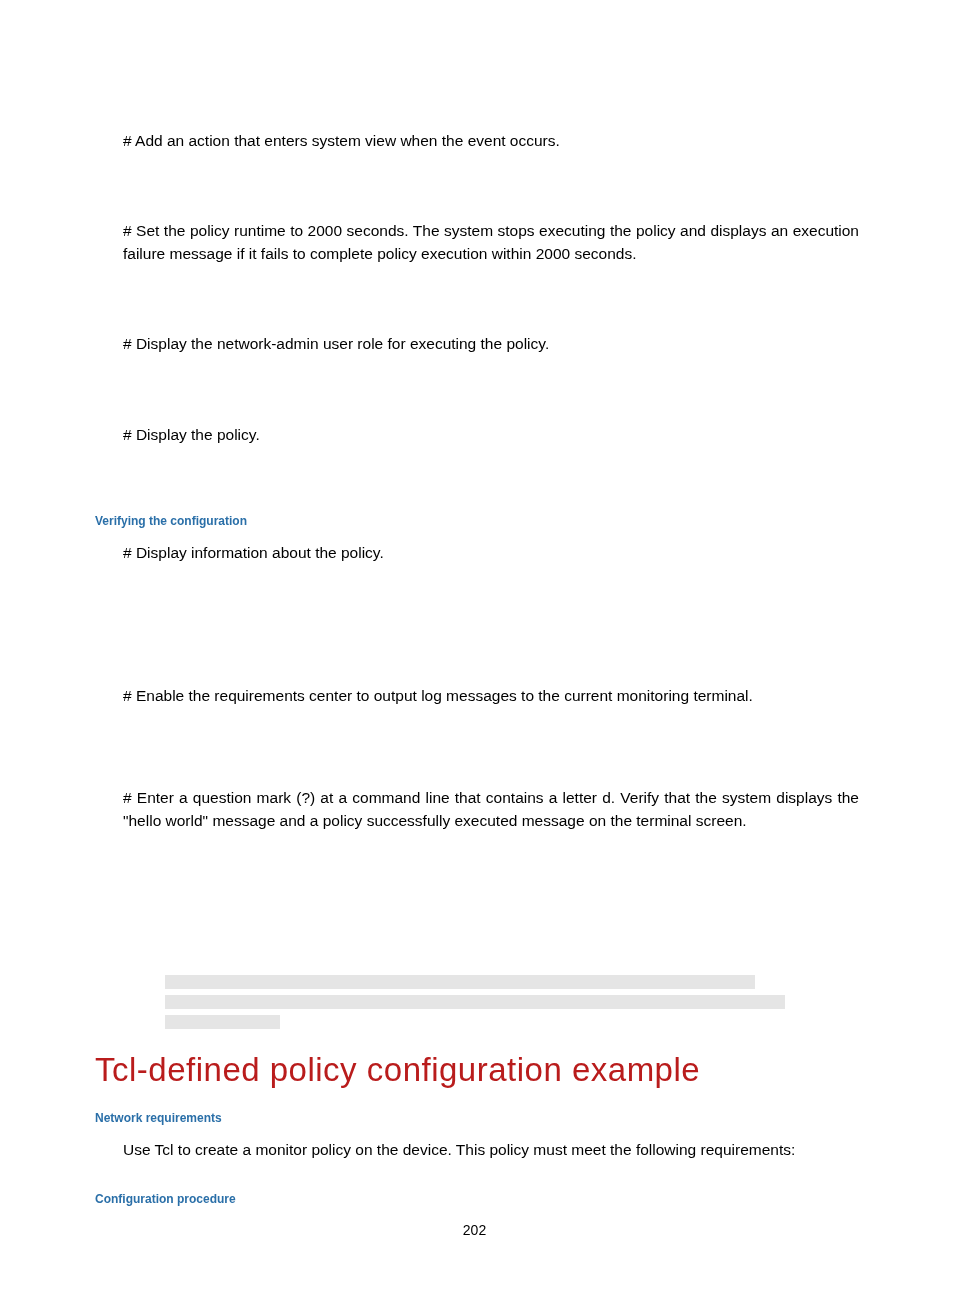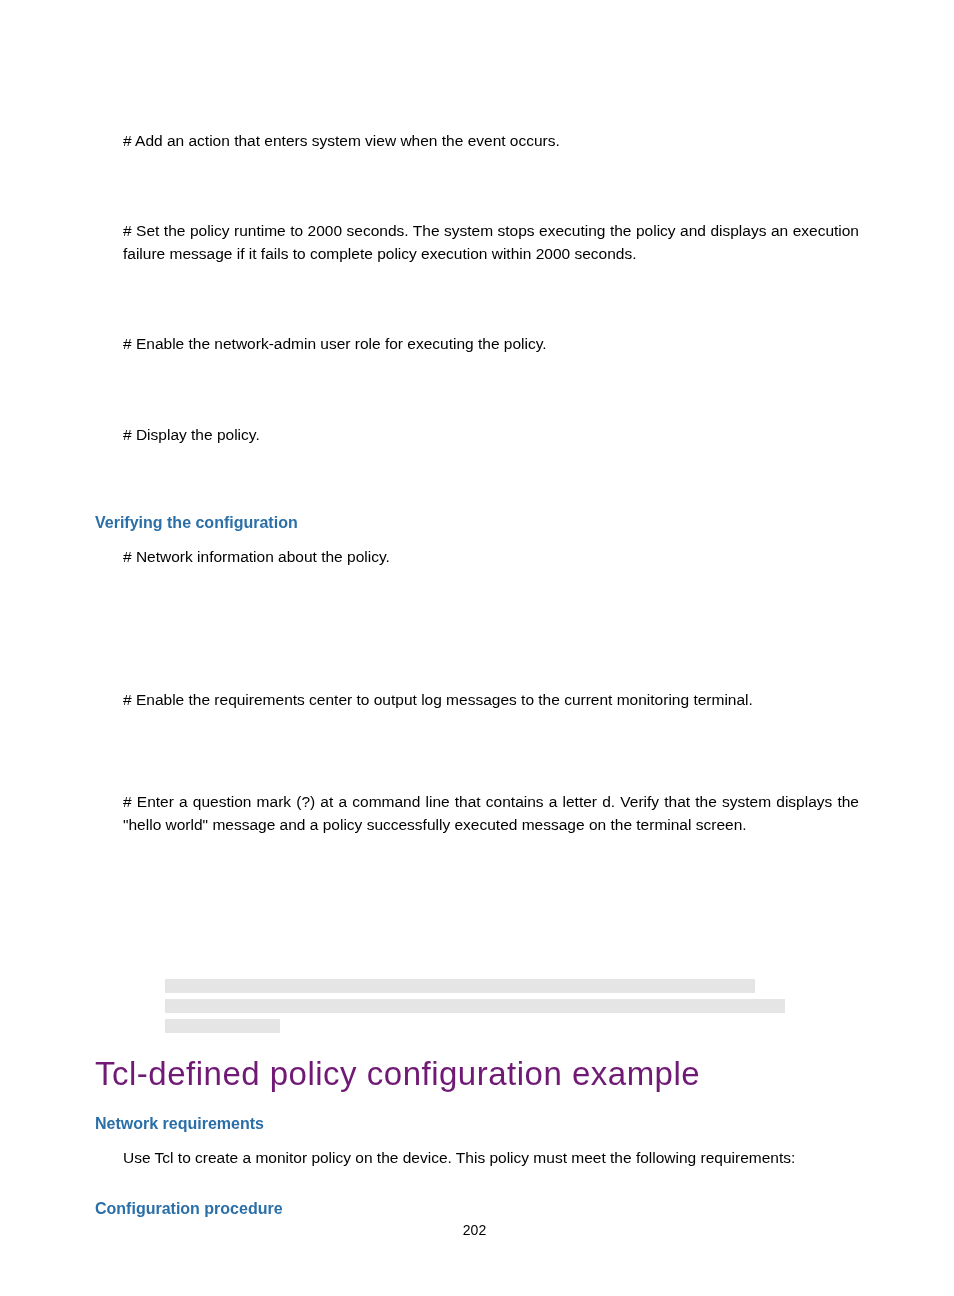--- a/index.html
+++ b/index.html
@@ -12,25 +12,25 @@
     color: #000;
     position: relative;
     padding: 130px 95px 0 95px;
   }
   .indent { margin-left: 28px; }
   .para { margin-bottom: 28px; line-height: 1.45; text-align: justify; }
   .para-tight { margin-bottom: 20px; line-height: 1.45; text-align: justify; }
   .section-sub {
     color: #2a6fa8;
     font-weight: bold;
-    font-size: 16px;
+    font-size: 12px;
     margin-bottom: 14px;
   }
   .section-main {
-    color: #701a75;
+    color: #b91c1c;
     font-size: 33px;
     font-weight: 400;
     margin-bottom: 22px;
     letter-spacing: 0.5px;
     font-family: Arial, Helvetica, sans-serif;
   }
   b { font-weight: normal; }
   ul { list-style: none; margin-left: 70px; }
   ul li {
     position: relative;
@@ -73,32 +73,32 @@
 
 <div class="indent para"># Add an action that enters system view when the event occurs.</div>
 
 <div class="spacer-sm"></div>
 
 <div class="indent para"># Set the policy runtime to 2000 seconds. The system stops executing the policy and displays an execution failure message if it fails to complete policy execution within 2000 seconds.</div>
 
 <div class="spacer-sm"></div>
 
 <div class="indent para">
-  <span># Enable the </span><b>network-admin</b><span> user role for executing the policy.</span>
+  <span># Display the </span><b>network-admin</b><span> user role for executing the policy.</span>
 </div>
 
 <div class="spacer-sm"></div>
 
 <div class="indent para"># Display the policy.</div>
 
 <div class="spacer-sm"></div>
 
 <div class="section-sub">Verifying the configuration</div>
 
-<div class="indent para-tight"># Network information about the policy.</div>
+<div class="indent para-tight"># Display information about the policy.</div>
 
 <div class="spacer-100"></div>
 
 <div class="indent para"># Enable the requirements center to output log messages to the current monitoring terminal.</div>
 
 <div class="spacer-md"></div>
 
 <div class="indent para">
   <span># Enter a question mark (?) at a command line that contains a letter </span><b>d</b><span>. Verify that the system displays the "hello world" message and a policy successfully executed message on the terminal screen.</span>
 </div>

